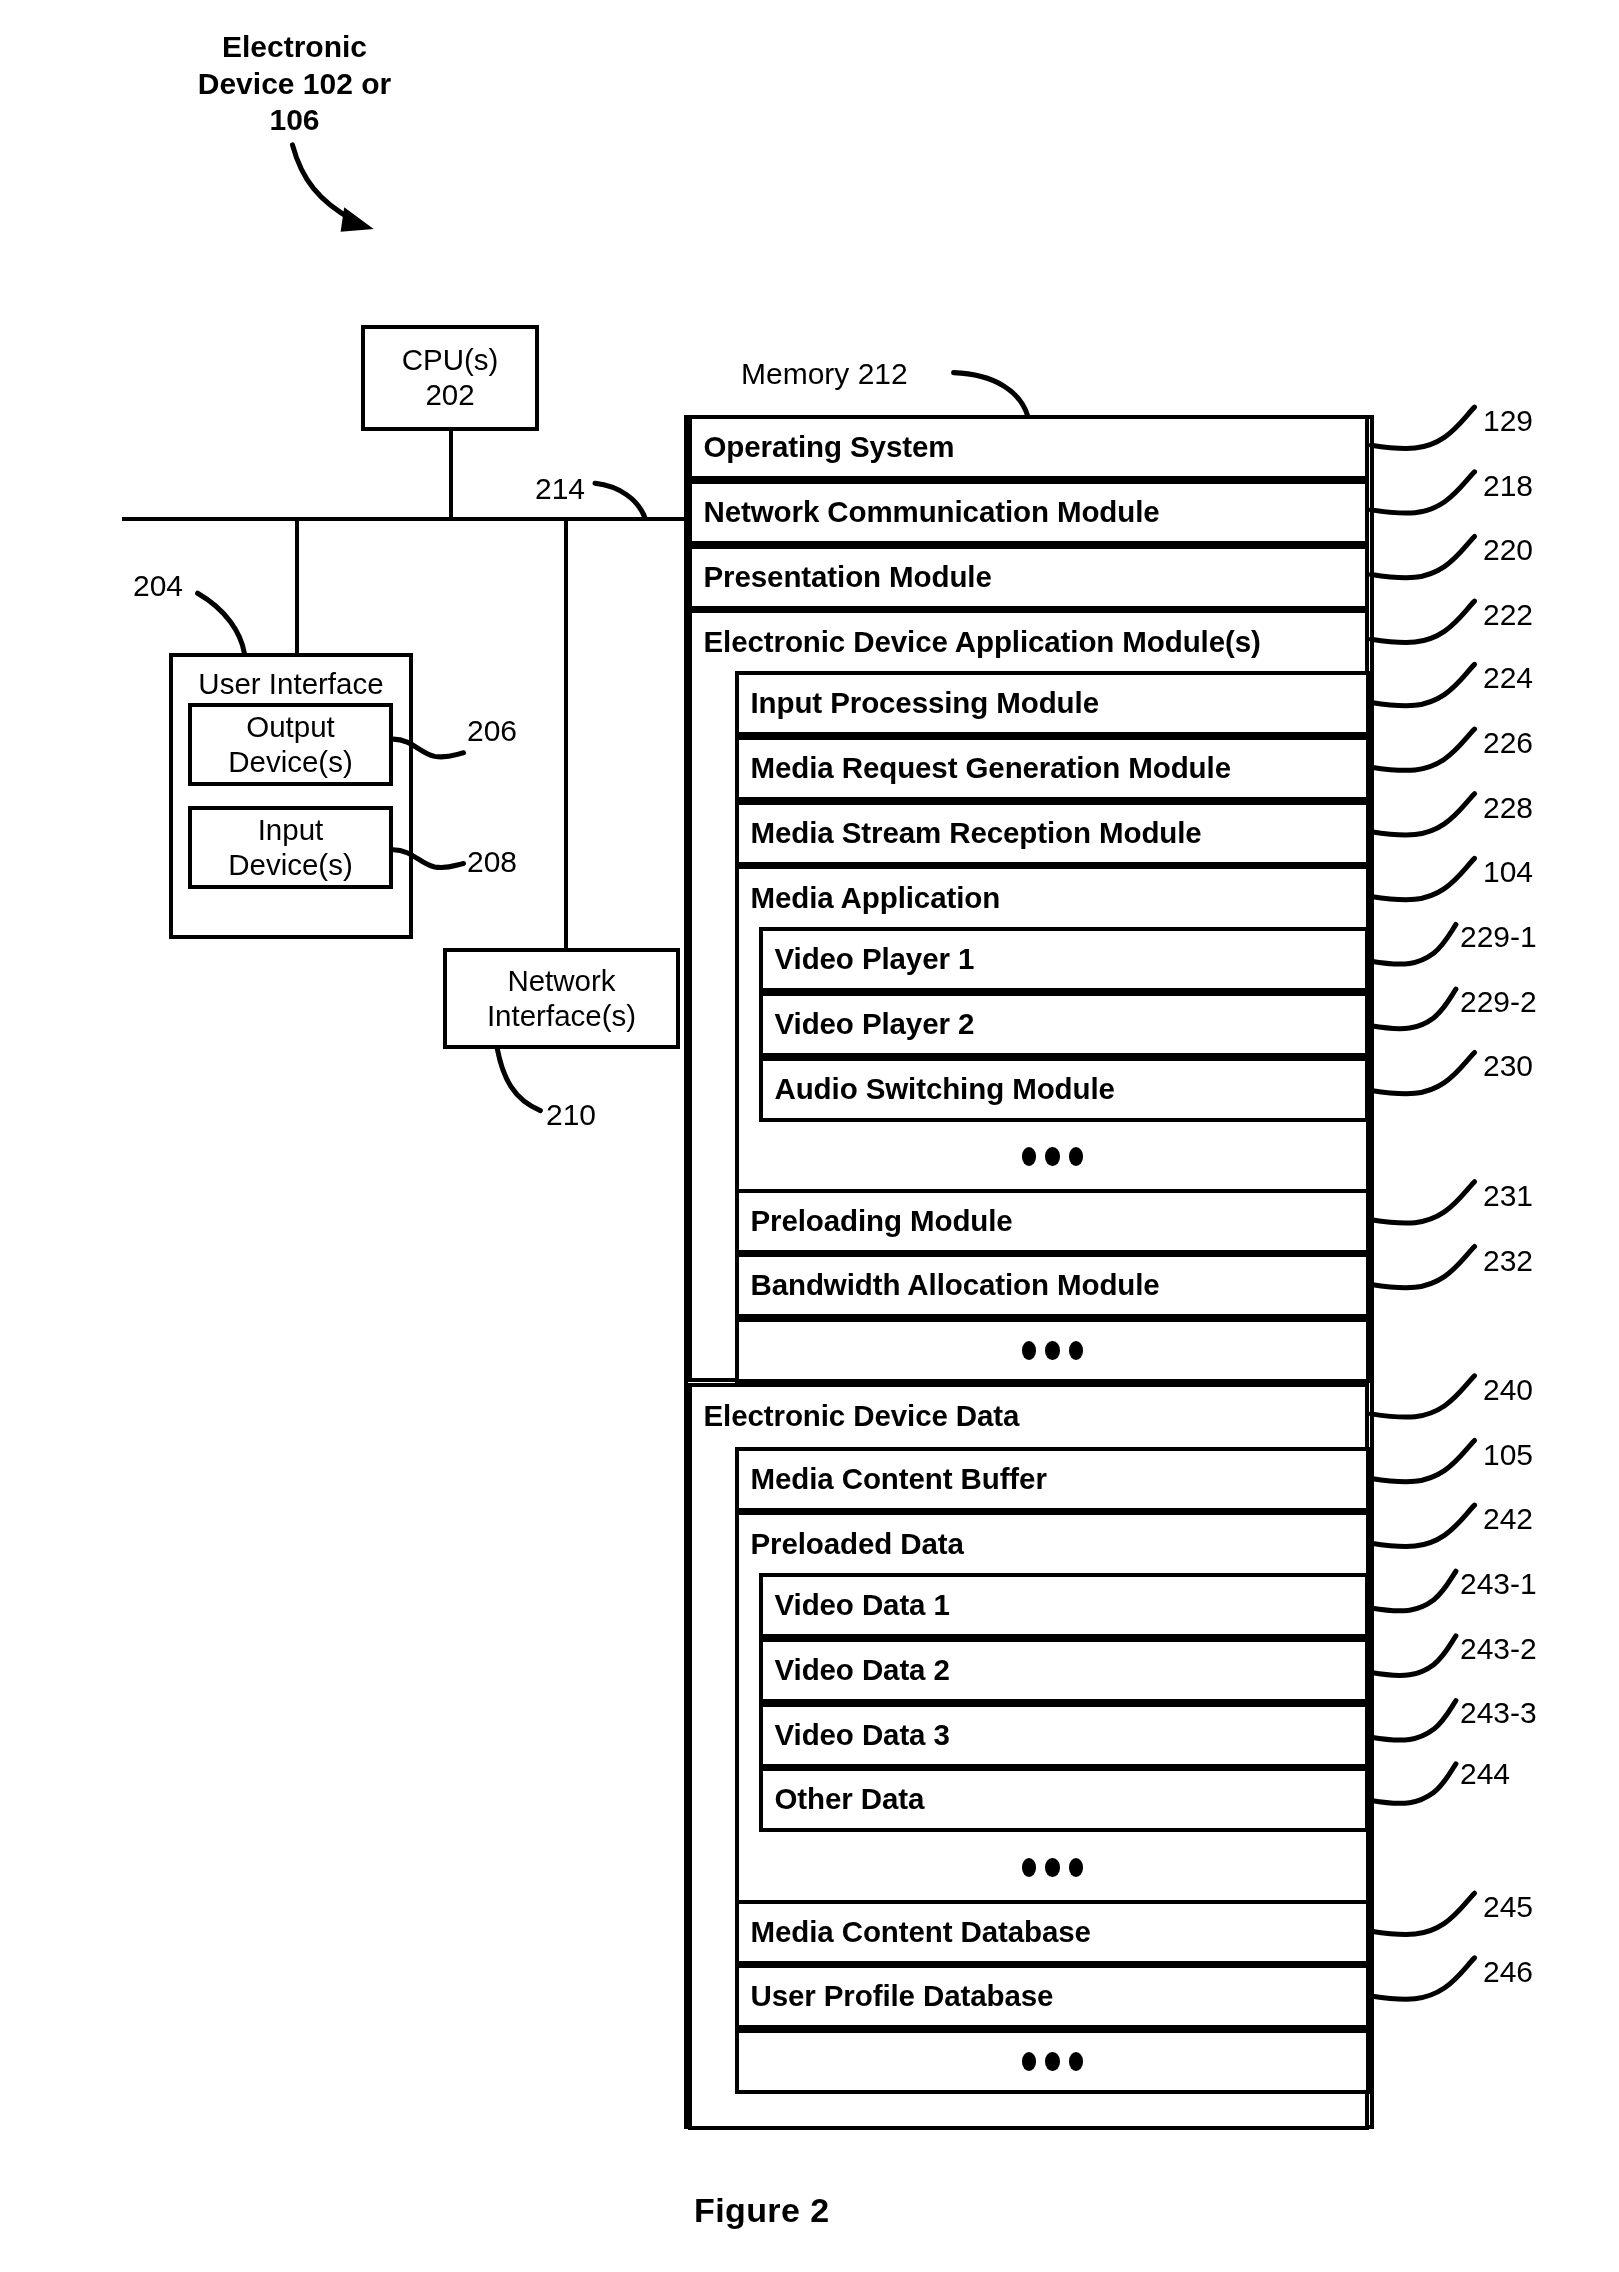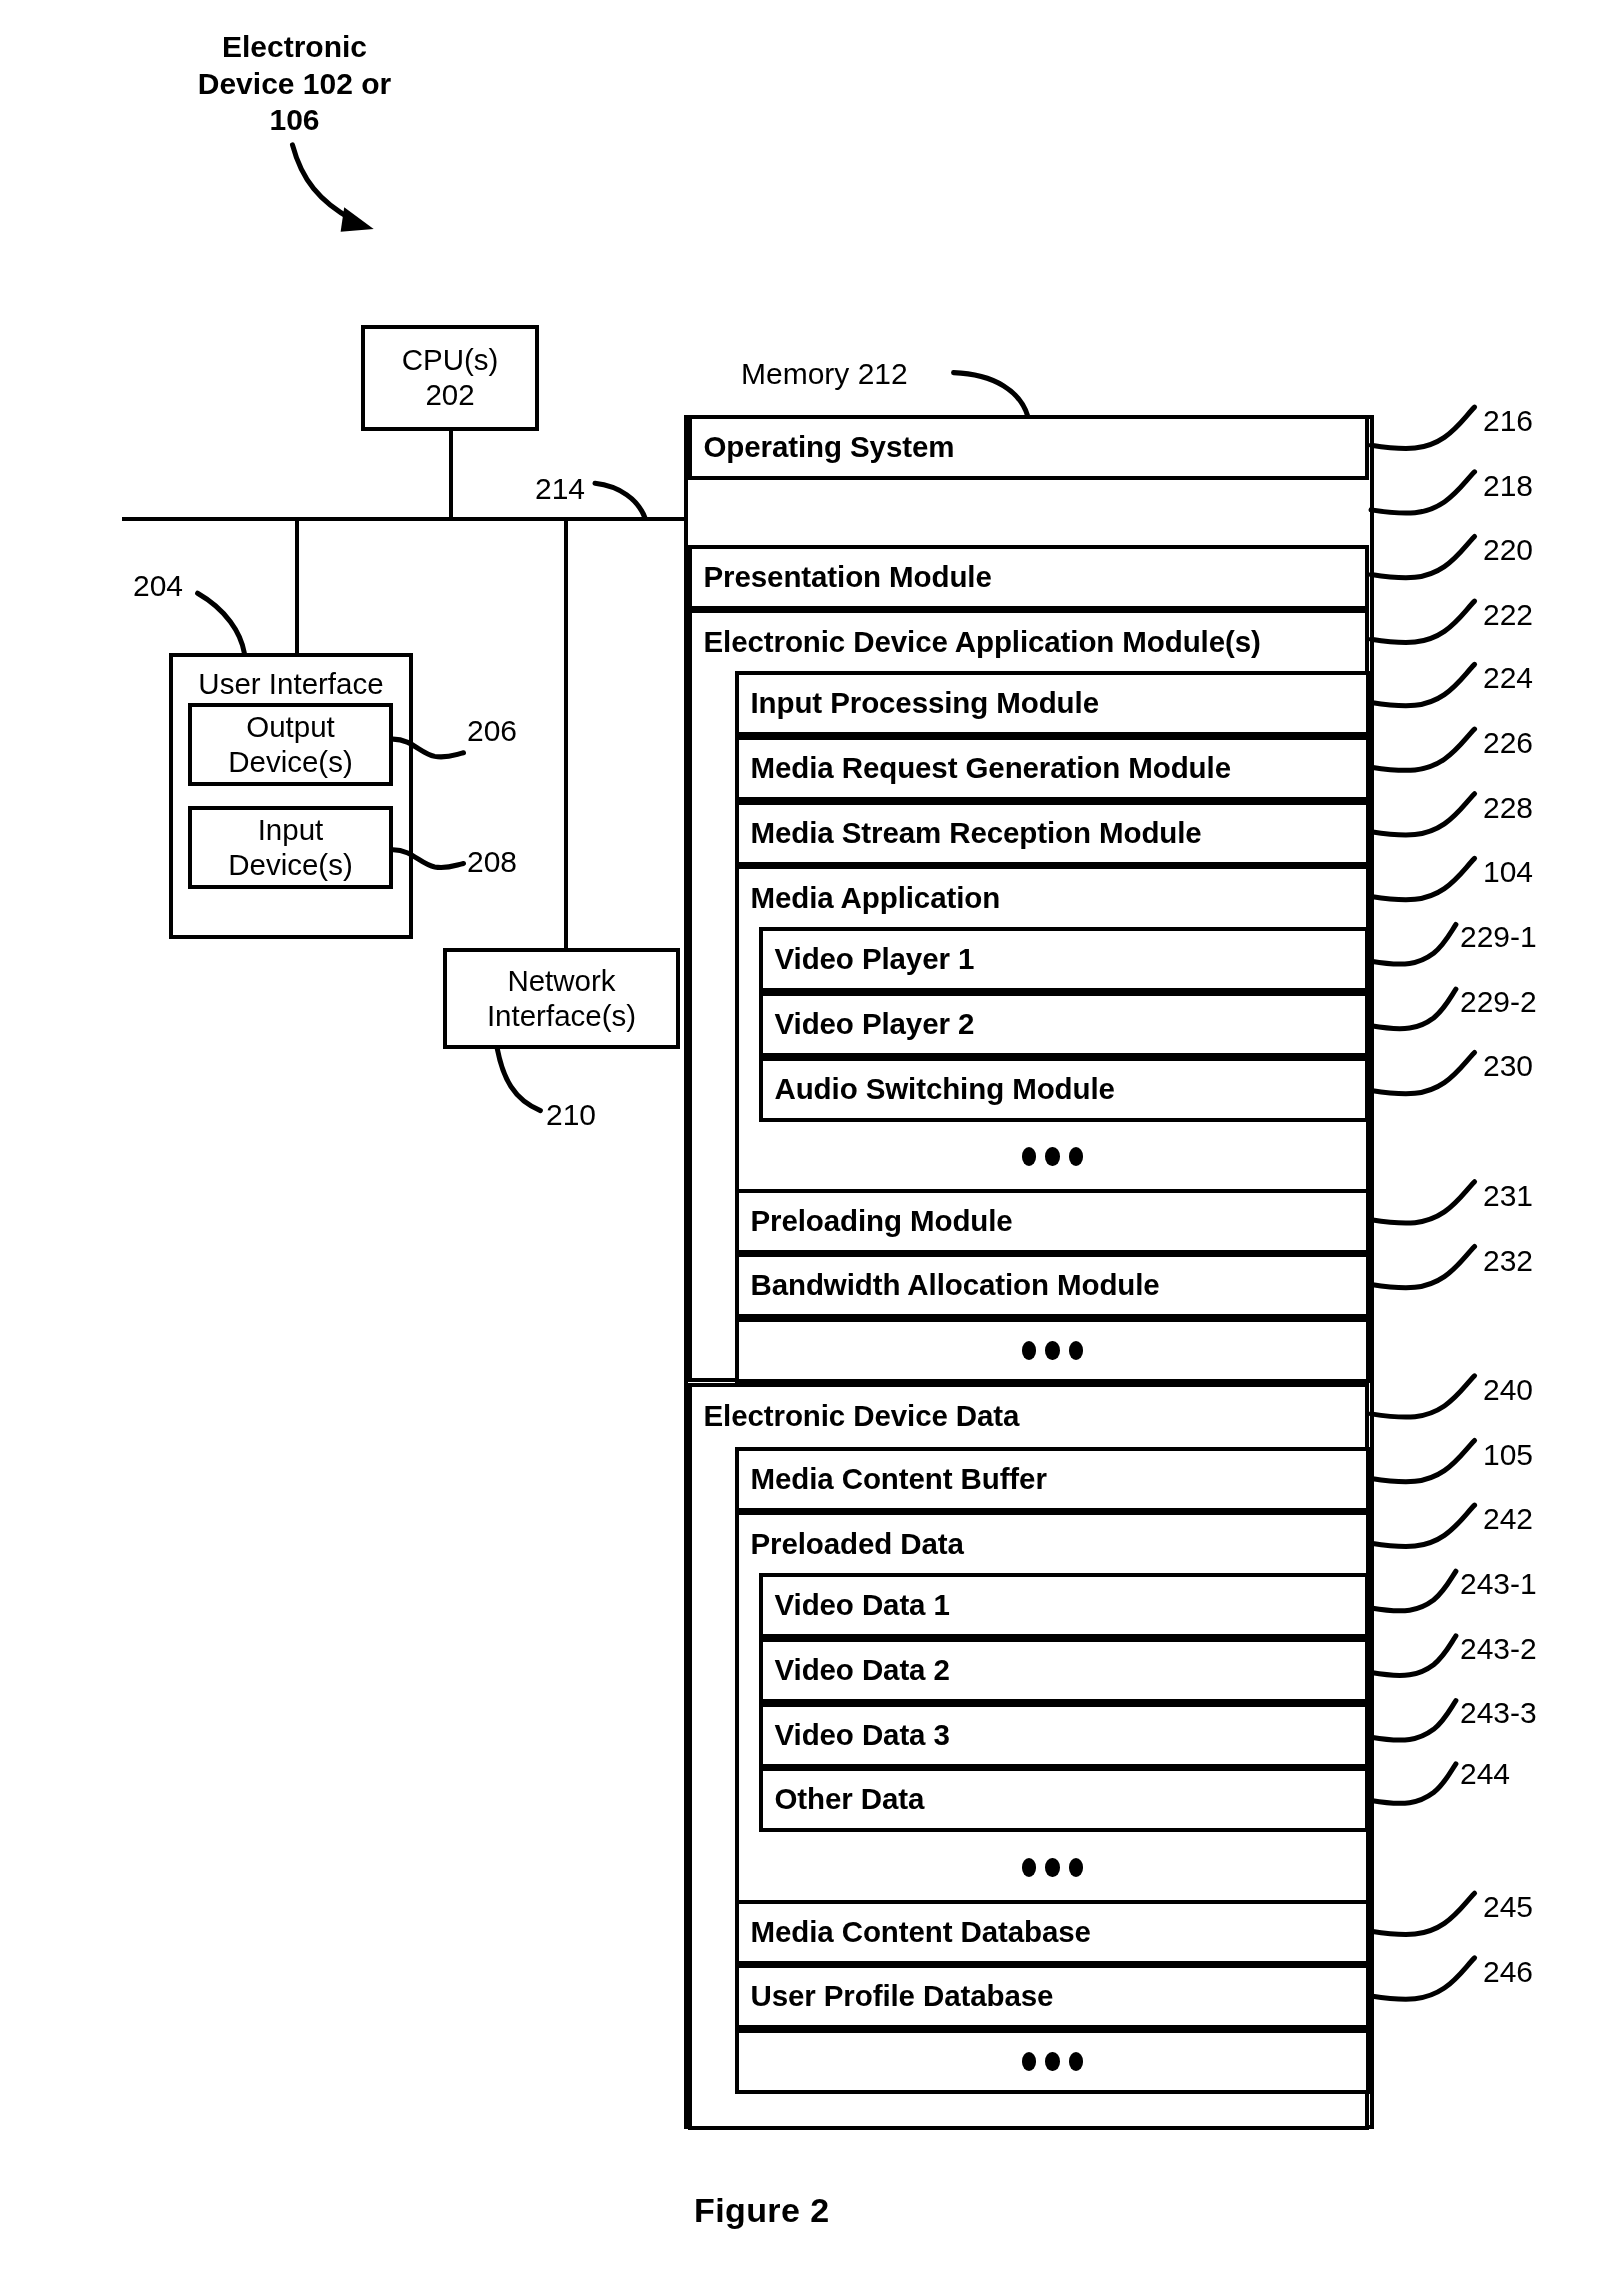--- a/index.html
+++ b/index.html
@@ -153,20 +153,23 @@
 Interface(s)</div>
   </div>
 
   <div class="caplabel" style="left:741px; top:359px;">Memory 212</div>
 
   <div class="box" style="left:684px; top:415px; width:690px; height:1714px;"></div>
 
   <div class="rowbox" style="left:688px; top:415px; width:681px; height:65px;">
     <div class="rowlabel">Operating System</div>
   </div>
+  <div class="rowbox" style="left:688px; top:480px; width:681px; height:65px;">
+    <div class="rowlabel">Network Communication Module</div>
+  </div>
   <div class="rowbox" style="left:688px; top:545px; width:681px; height:65px;">
     <div class="rowlabel">Presentation Module</div>
   </div>
 
   <div class="rowbox" style="left:688px; top:609px; width:681px; height:773px; align-items:flex-start;">
     <div class="rowlabel" style="padding-top:14.4px;">Electronic Device Application Module(s)</div>
   </div>
 
   <div class="rowbox" style="left:735px; top:671px; width:635px; height:65px;">
     <div class="rowlabel">Input Processing Module</div>
@@ -256,21 +259,21 @@
   </div>
 
   <div class="rowbox" style="left:735px; top:2029px; width:635px; height:65px;">
     <div class="ellipsis">
         <i></i>
         <i></i>
         <i></i>
       </div>
   </div>
 
-  <div class="refnum" style="left:1483px; top:406px;">216</div>
+  <div class="refnum" style="left:1483px; top:406px;">129</div>
   <div class="refnum" style="left:1483px; top:471px;">218</div>
   <div class="refnum" style="left:1483px; top:535px;">220</div>
   <div class="refnum" style="left:1483px; top:600px;">222</div>
   <div class="refnum" style="left:1483px; top:663px;">224</div>
   <div class="refnum" style="left:1483px; top:728px;">226</div>
   <div class="refnum" style="left:1483px; top:793px;">228</div>
   <div class="refnum" style="left:1483px; top:857px;">104</div>
   <div class="refnum" style="left:1460px; top:922px;">229-1</div>
   <div class="refnum" style="left:1460px; top:987px;">229-2</div>
   <div class="refnum" style="left:1483px; top:1051px;">230</div>

